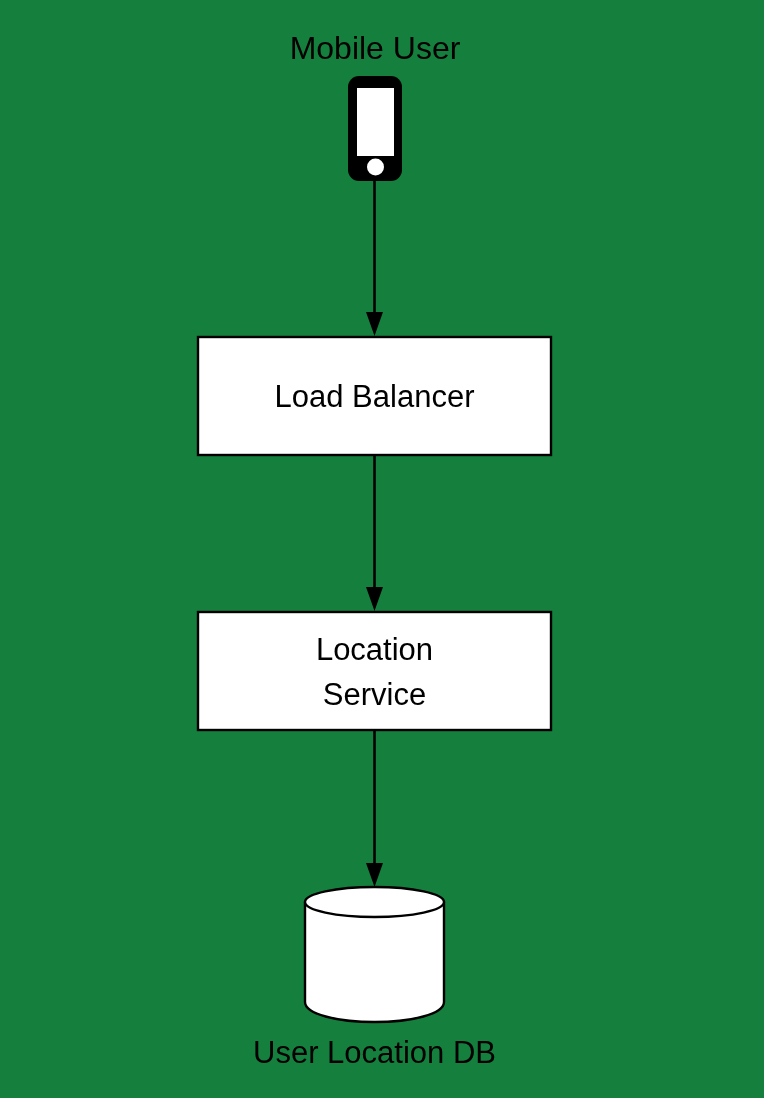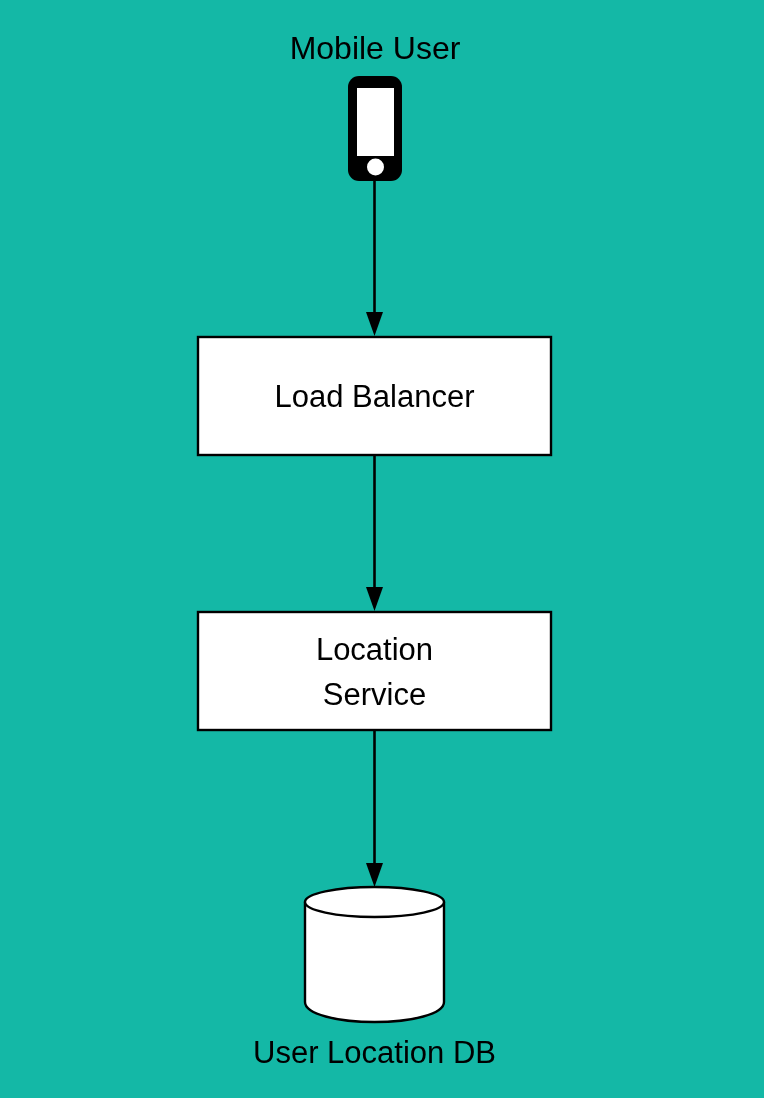--- a/index.html
+++ b/index.html
@@ -9,21 +9,21 @@
     background: #ffffff;
   }
   body {
     font-family: "Liberation Sans", sans-serif;
     -webkit-font-smoothing: antialiased;
   }
   #canvas {
     position: relative;
     width: 764px;
     height: 1098px;
-    background: #14b8a6;
+    background: #15803d;
     overflow: hidden;
   }
   #diagram-svg {
     position: absolute;
     left: 0;
     top: 0;
     width: 764px;
     height: 1098px;
     display: block;
   }

